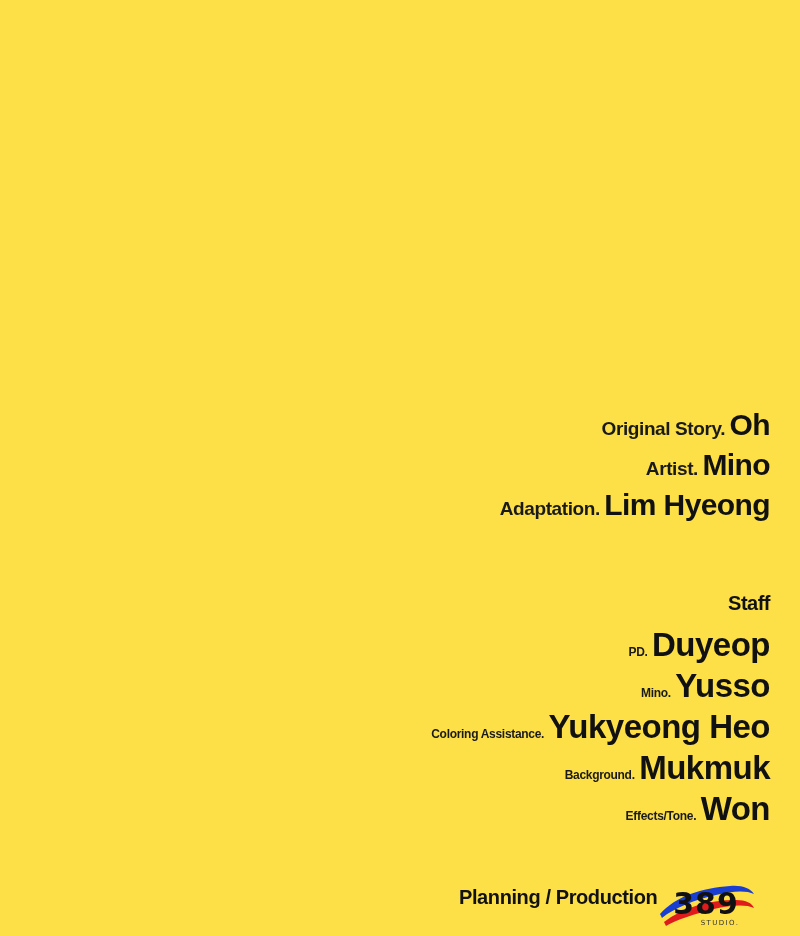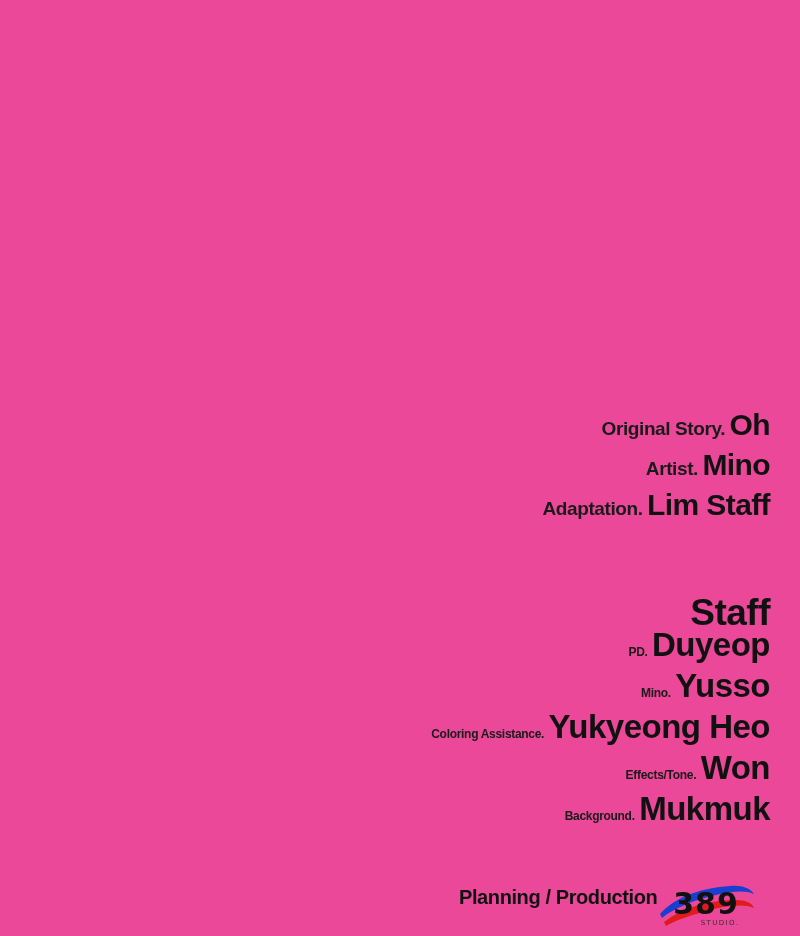--- a/index.html
+++ b/index.html
@@ -13,21 +13,21 @@
     font-family: "Liberation Sans", sans-serif;
     color: #111111;
     overflow: hidden;
     position: relative;
   }
 
   .page {
     position: relative;
     width: 800px;
     height: 936px;
-    background: #ec4899;
+    background: #fde047;
   }
 
   
   .credits {
     position: absolute;
     right: 30px;
     top: 410px;
     width: 740px;
     text-align: right;
   }
@@ -52,21 +52,21 @@
     color: #111111;
   }
 
   
   .staff-heading {
     position: absolute;
     right: 30px;
     top: 592px;
     width: 740px;
     text-align: right;
-    font-size: 37px;
+    font-size: 20px;
     font-weight: 600;
     letter-spacing: -0.5px;
     color: #111111;
   }
 
   
   .staff-list {
     position: absolute;
     right: 30px;
     top: 628px;
@@ -134,21 +134,21 @@
       <span class="name">Oh</span>
     </span>
 
     <span class="credit-line">
       <span class="role">Artist.</span>
       <span class="name">Mino</span>
     </span>
 
     <span class="credit-line">
       <span class="role">Adaptation.</span>
-      <span class="name">Lim Staff</span>
+      <span class="name">Lim Hyeong</span>
     </span>
 
   </div>
 
   <div class="staff-heading">Staff</div>
 
   <div class="staff-list">
 
     <span class="staff-line">
       <span class="staff-role">PD.</span>
@@ -159,27 +159,27 @@
       <span class="staff-role">Mino.</span>
       <span class="staff-name">Yusso</span>
     </span>
 
     <span class="staff-line">
       <span class="staff-role">Coloring Assistance.</span>
       <span class="staff-name">Yukyeong Heo</span>
     </span>
 
     <span class="staff-line">
+      <span class="staff-role">Background.</span>
+      <span class="staff-name">Mukmuk</span>
+    </span>
+
+    <span class="staff-line">
       <span class="staff-role">Effects/Tone.</span>
       <span class="staff-name">Won</span>
-    </span>
-
-    <span class="staff-line">
-      <span class="staff-role">Background.</span>
-      <span class="staff-name">Mukmuk</span>
     </span>
 
 
   </div>
 
   <div class="footer">
     <div class="footer-label">Planning / Production</div>
 
     <div class="logo">
       <svg class="logo-svg" width="98" height="52" viewBox="0 0 98 52" xmlns="http://www.w3.org/2000/svg" aria-hidden="true">

